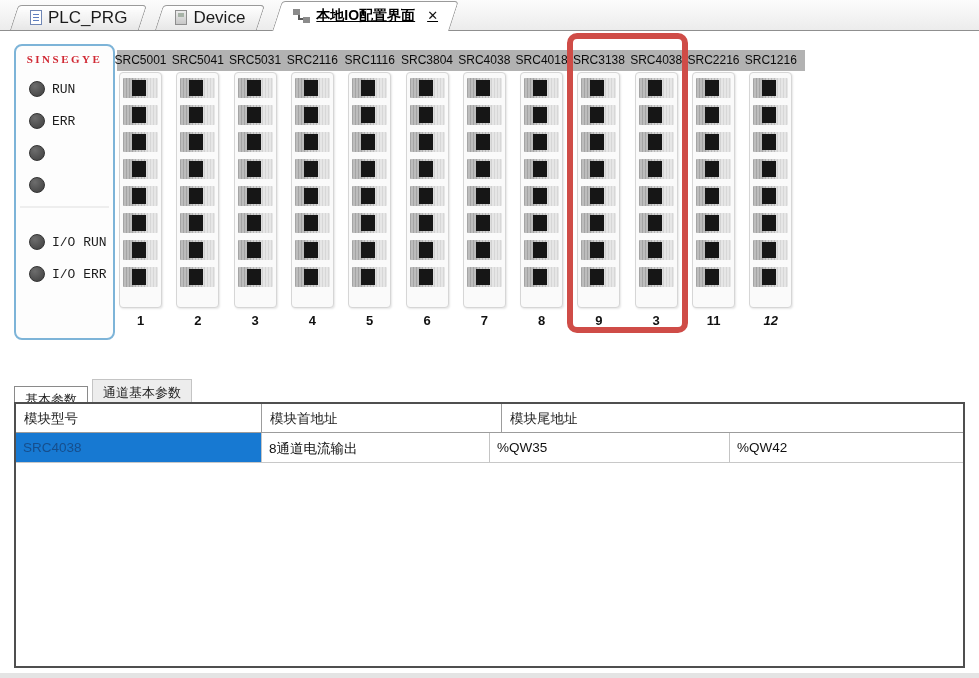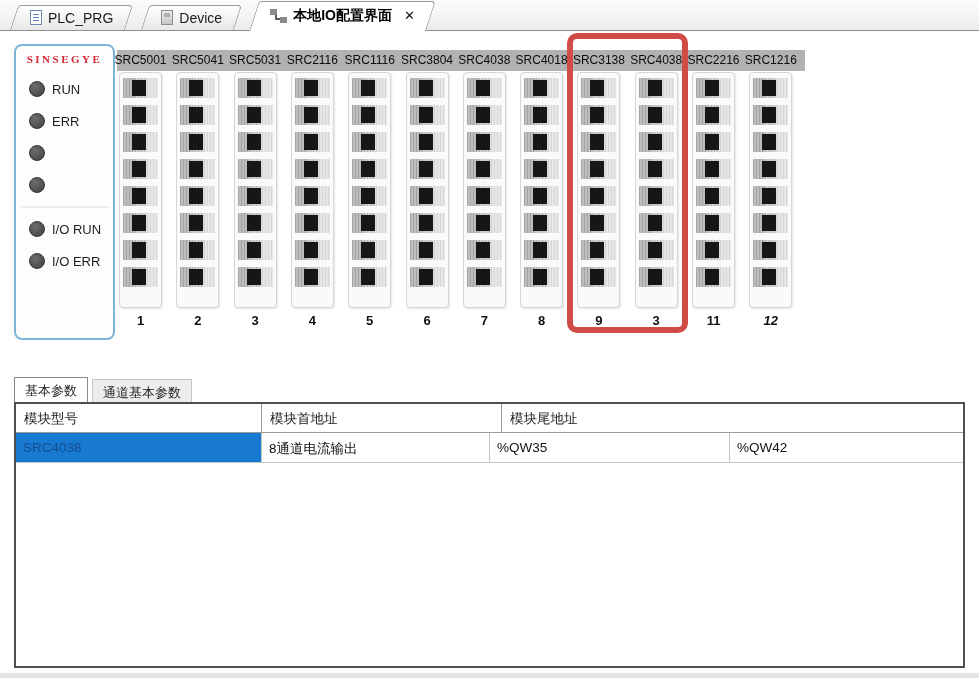--- a/index.html
+++ b/index.html
@@ -8,24 +8,24 @@
 
   
   .tabbar{position:absolute;left:0;top:0;width:979px;height:31px;box-sizing:border-box;
     background:linear-gradient(#fcfcfc,#ececec);border-bottom:1px solid #8f8f8f;
     display:flex;align-items:flex-end;padding-left:14px;z-index:10;}
   .etab{position:relative;height:25px;margin-right:16px;display:flex;align-items:center;
     gap:6px;padding:0 16px;cursor:default;}
   .etab::before{content:"";position:absolute;inset:0;transform:skewX(-18deg);
     background:linear-gradient(#ffffff,#e7e7e7);border:1px solid #9a9a9a;border-bottom:none;
     border-radius:4px 4px 0 0;}
-  .etab.active{height:29px;}
+  .etab.active{height:29px;text-decoration:underline;}
   .etab.active::before{background:#ffffff;bottom:-1px;}
   .etab>*{position:relative;z-index:1;}
-  .tlabel{font-size:14px;color:#1a1a1a;white-space:nowrap;}
+  .tlabel{font-size:17px;color:#1a1a1a;white-space:nowrap;}
   .etab.active .tlabel{font-size:14px;font-weight:bold;color:#000;}
   .tclose{font-weight:bold;font-size:13px;color:#111;margin-left:6px;cursor:pointer;}
   .ticon{display:inline-block;position:relative;flex:none;}
   .icon-pou-icon{width:12px;height:15px;background:#fff;border:1px solid #7087b5;box-sizing:border-box;}
   .icon-pou-icon::after{content:"";position:absolute;left:2px;right:2px;top:3px;height:8px;
     background:repeating-linear-gradient(#5f7fc0 0 1px,transparent 1px 3px);}
   .icon-device-icon{width:12px;height:15px;background:linear-gradient(#ececec,#c7c7c7);
     border:1px solid #8e8e8e;box-sizing:border-box;}
   .icon-device-icon::after{content:"";position:absolute;left:2px;top:2px;right:2px;height:4px;background:#a7b3a7;}
   .icon-io-config-icon{width:17px;height:15px;background:
@@ -40,21 +40,21 @@
   
   .cpu{position:absolute;left:14px;top:13px;width:101px;height:296px;box-sizing:border-box;
     border:2px solid #7db4d8;border-radius:8px;background:#fdfdfd;padding-top:7px;}
   .cpu::after{content:"";position:absolute;left:4px;right:4px;top:160px;height:2px;background:#eeeeee;}
   .brand{text-align:center;font-family:"Liberation Serif","DejaVu Serif",serif;font-weight:bold;
     font-size:11px;letter-spacing:2.5px;white-space:nowrap;overflow:hidden;}
   .leds{margin:14px 0 0 13px;}
   .ledrow{display:flex;align-items:center;height:20px;margin-bottom:12px;}
   .led{width:16px;height:16px;border-radius:50%;flex:none;
     background:radial-gradient(circle at 35% 30%,#6d6d6d,#3e3e3e);border:1px solid #333;box-sizing:border-box;}
-  .ledlab{margin-left:7px;font-size:13px;color:#1c1c1c;white-space:nowrap;}
+  .ledlab{margin-left:7px;font-size:13px;color:#1c1c1c;white-space:nowrap;font-family:Liberation Mono, monospace;}
 
   
   .strip{position:absolute;left:117px;top:19px;width:688px;height:21px;background:#b2b2b2;}
   .striplab{position:absolute;top:3px;width:58px;text-align:center;font-size:12px;color:#0c0c0c;white-space:nowrap;}
   .module{position:absolute;top:41px;width:43px;height:236px;box-sizing:border-box;
     background:#fafafa;border:1px solid #d6d6d6;border-radius:4px;padding-top:5px;
     box-shadow:1px 1px 2px rgba(0,0,0,0.10);}
   .chrow{position:relative;width:35px;height:20px;margin:0 auto 7px;border-radius:1px;
     background:
       linear-gradient(90deg,rgba(0,0,0,0.10) 0 28%,rgba(0,0,0,0) 40% 60%,rgba(255,255,255,0.45) 72% 100%),
@@ -63,21 +63,21 @@
   .slotnum{position:absolute;top:282px;width:43px;text-align:center;font-size:13px;font-weight:600;color:#111;}
 
   
   .hl{position:absolute;top:2px;height:300px;box-sizing:border-box;border:6px solid #cf4c47;
     border-radius:10px;z-index:5;pointer-events:none;}
 
   
   .ptabs{position:absolute;left:14px;top:346px;height:25px;display:flex;align-items:flex-end;gap:4px;}
   .ptab{height:23px;box-sizing:border-box;padding:4px 10px 0;font-size:13px;color:#1d1d1d;
     background:#ededed;border:1px solid #c4c4c4;border-bottom:none;white-space:nowrap;}
-  .ptab.active{background:#ffffff;border-color:#8a8a8a;height:25px;}
+  .ptab.active{background:#ffffff;border-color:#8a8a8a;height:16px;}
 
   
   .grid{position:absolute;left:14px;top:371px;width:951px;height:266px;box-sizing:border-box;
     border:2px solid #4f4f4f;background:#ffffff;}
   .gh{display:flex;height:28px;border-bottom:1px solid #9c9c9c;}
   .th{box-sizing:border-box;border-right:1px solid #9c9c9c;padding:6px 0 0 8px;
     font-size:13.5px;color:#222;white-space:nowrap;overflow:hidden;}
   .th:last-child{border-right:none;}
   .gr{display:flex;height:29px;border-bottom:1px solid #c8c8c8;}
   .td{box-sizing:border-box;border-right:1px solid #c4c4c4;padding:7px 0 0 7px;
@@ -121,21 +121,21 @@
             <span class="ledlab">ERR</span>
           </div>
           <div class="ledrow">
             <span class="led"></span>
             <span class="ledlab"></span>
           </div>
           <div class="ledrow">
             <span class="led"></span>
             <span class="ledlab"></span>
           </div>
-          <div class="ledrow" style="margin-top: 24px;">
+          <div class="ledrow" style="margin-top: 37px;">
             <span class="led"></span>
             <span class="ledlab">I/O RUN</span>
           </div>
           <div class="ledrow">
             <span class="led"></span>
             <span class="ledlab">I/O ERR</span>
           </div>
         </div>
     </div>
 

